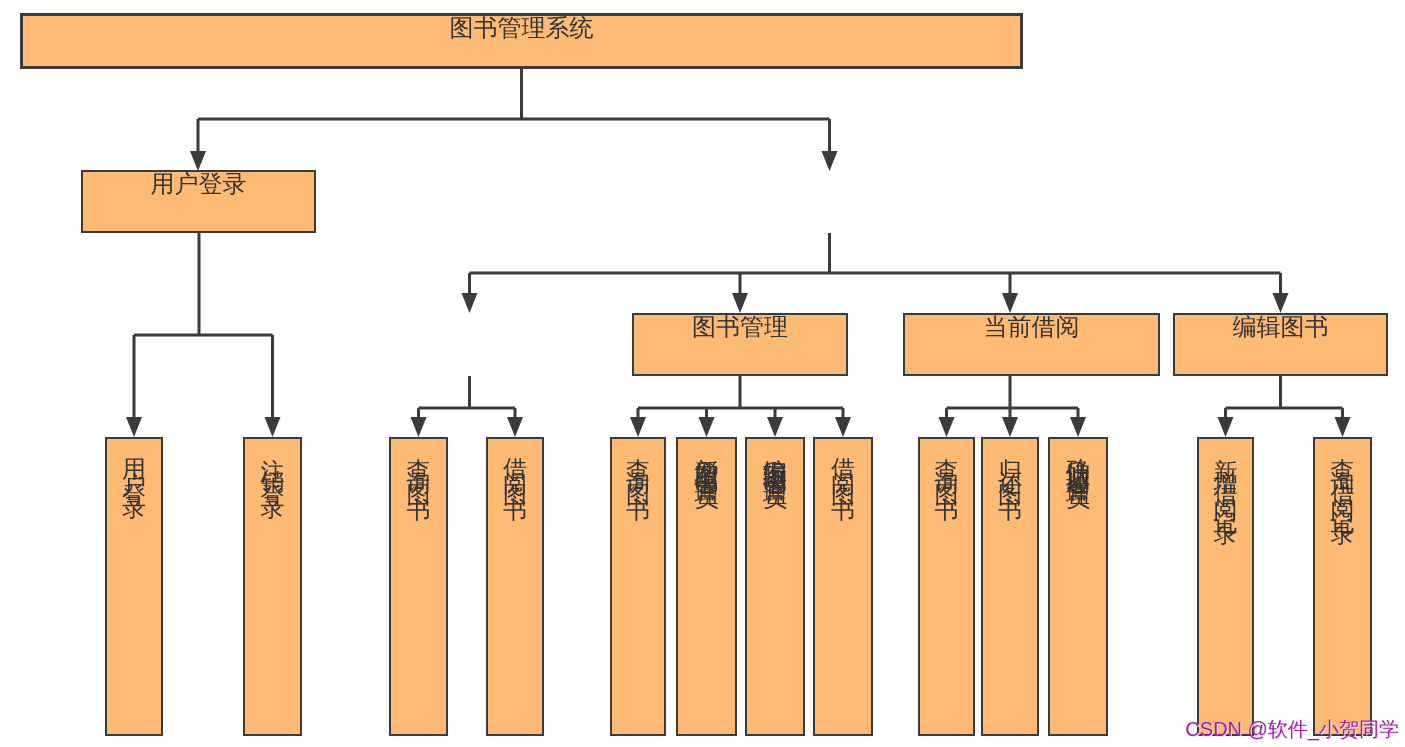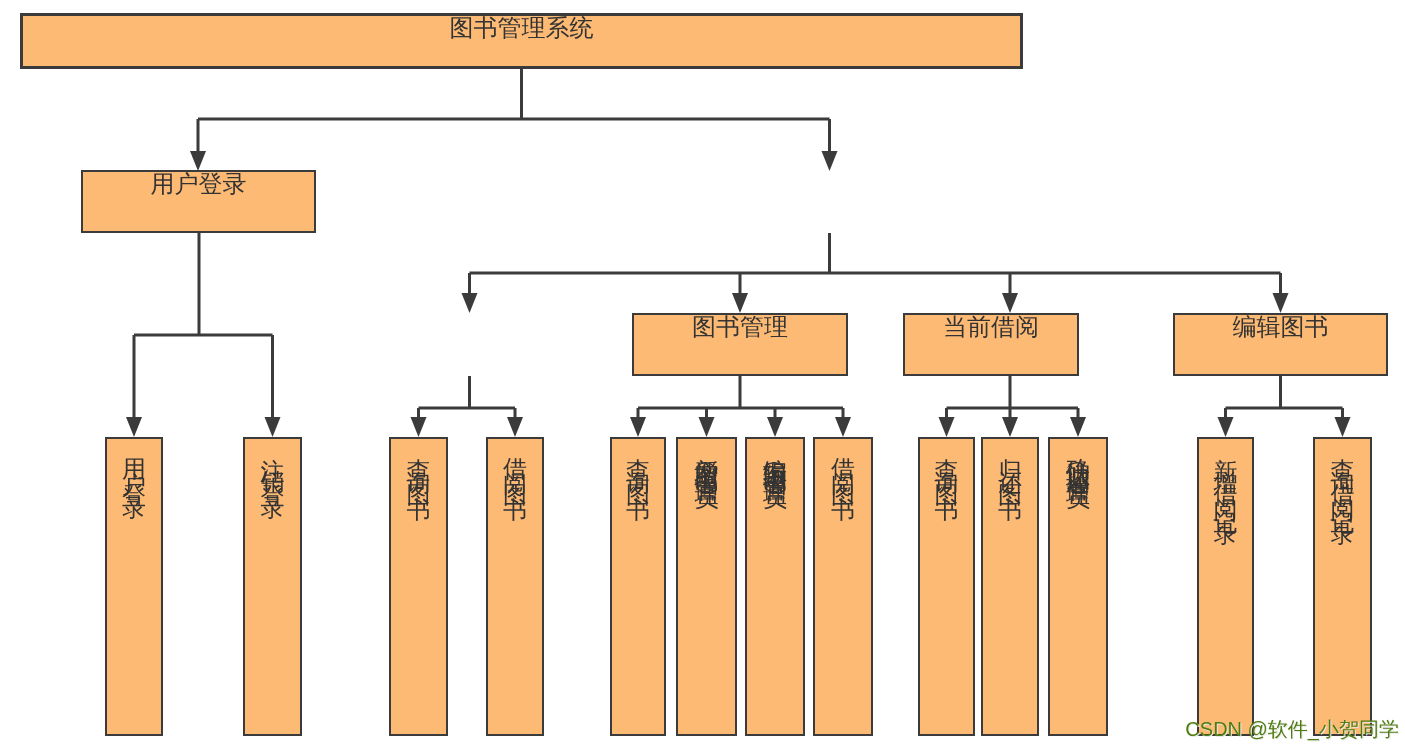--- a/index.html
+++ b/index.html
@@ -44,21 +44,21 @@
     text-orientation: mixed;
     letter-spacing: 13px;
     white-space: normal;
   }
   .node.vert.tight .lbl { letter-spacing: 4px; }
   .watermark {
     position: absolute;
     right: 6px;
     bottom: 4px;
     font-size: 20px;
-    color: #4d7c0f;
+    color: #a21caf;
     text-shadow: 1px 1px 0 #e8e8e8;
     white-space: nowrap;
   }
 </style>
 </head>
 <body>
 
 <div class="stage">
 
   <svg class="connectors" viewBox="0 0 1405 747" xmlns="http://www.w3.org/2000/svg">
@@ -96,21 +96,21 @@
     <span class="lbl">图书管理系统</span>
   </div>
 
   <div class="node" style="left:81px;top:170px;width:235px;height:63px">
     <span class="lbl">用户登录</span>
   </div>
 
   <div class="node" style="left:632px;top:313px;width:216px;height:63px">
     <span class="lbl">图书管理</span>
   </div>
-  <div class="node" style="left:903px;top:313px;width:176px;height:63px">
+  <div class="node" style="left:903px;top:313px;width:257px;height:63px">
     <span class="lbl">当前借阅</span>
   </div>
   <div class="node" style="left:1173px;top:313px;width:215px;height:63px">
     <span class="lbl">编辑图书</span>
   </div>
 
   <div class="node vert" style="left:105px;top:437px;width:58px;height:299px">
     <span class="lbl">用户登录</span>
   </div>
   <div class="node vert" style="left:243px;top:437px;width:59px;height:299px">

